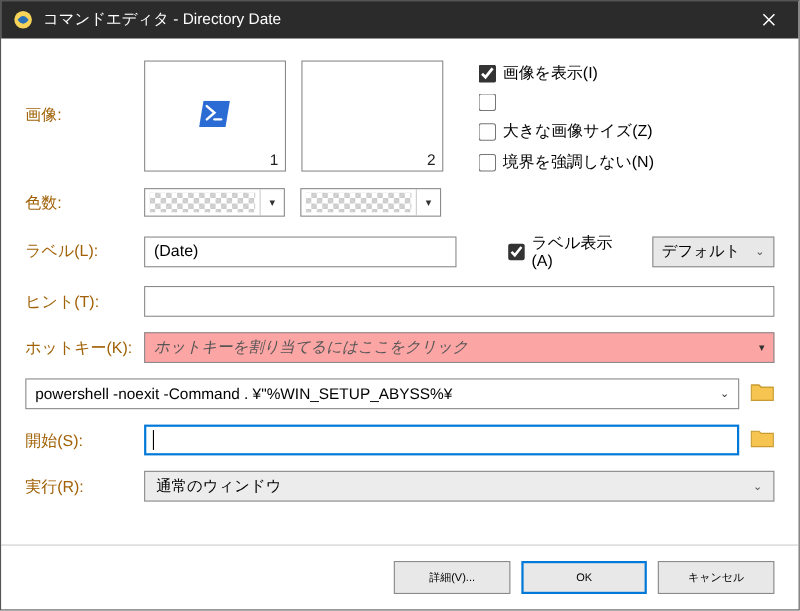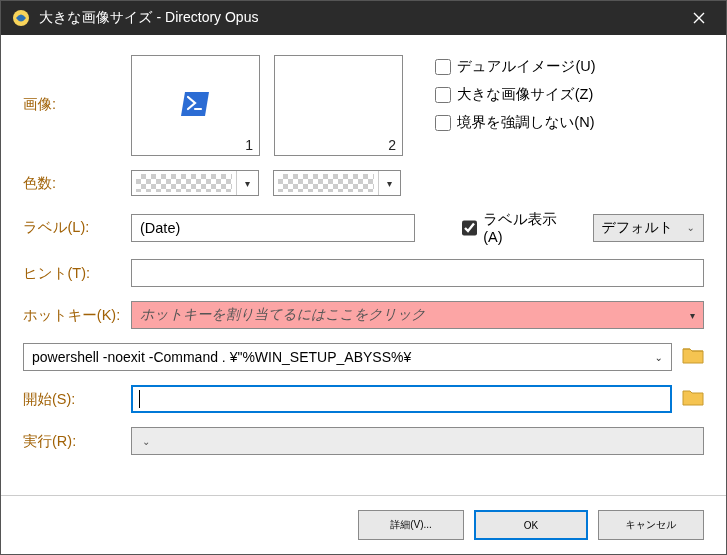--- a/index.html
+++ b/index.html
@@ -48,21 +48,21 @@
 </head>
 <body>
 
 <div class="titlebar">
   <span class="app-icon">
     <svg width="18" height="18" viewBox="0 0 18 18">
         <circle cx="9" cy="9" r="8" fill="#f7d35a"></circle>
         <path d="M4 9 Q9 2 14 9 Q9 16 4 9 Z" fill="#2a6fb5"></path>
       </svg>
   </span>
-  <span class="title">大きな画像サイズ - Directory Opus</span>
+  <span class="title">コマンドエディタ - Directory Date</span>
   <span class="close">
     <svg width="12" height="12" viewBox="0 0 12 12">
         <path d="M1 1 L11 11 M11 1 L1 11" stroke="#fff" stroke-width="1.4"></path>
       </svg>
   </span>
 </div>
 
 <div class="content">
 
   <div class="row top">
@@ -77,22 +77,25 @@
             </svg>
         </span>
         <span class="num">1</span>
       </div>
       <div class="imgbox">
         <span class="num">2</span>
       </div>
     </div>
     <div class="checks">
       <label class="check">
+          <input type="checkbox" checked="" style="">
+          <span>画像を表示(I)</span>
+        </label>
+      <label class="check">
           <input type="checkbox" style="">
-          <span>デュアルイメージ(U)</span>
         </label>
       <label class="check">
           <input type="checkbox" style="">
           <span>大きな画像サイズ(Z)</span>
         </label>
       <label class="check">
           <input type="checkbox" style="">
           <span>境界を強調しない(N)</span>
         </label>
     </div>
@@ -165,20 +168,21 @@
         <svg class="folder-icon" viewBox="0 0 22 20">
             <path d="M1 4 H8 L10 6 H21 V18 H1 Z" fill="#f5c451" stroke="#c89a2f"></path>
           </svg>
       </span>
     </div>
   </div>
 
   <div class="row">
     <div class="lbl">実行(R):</div>
     <div class="runsel">
+      <span>通常のウィンドウ</span>
       <span class="chev">⌄</span>
     </div>
   </div>
 
 </div>
 
 <div class="footer">
   <button class="btn">詳細(V)...</button>
   <button class="btn primary">OK</button>
   <button class="btn">キャンセル</button>

